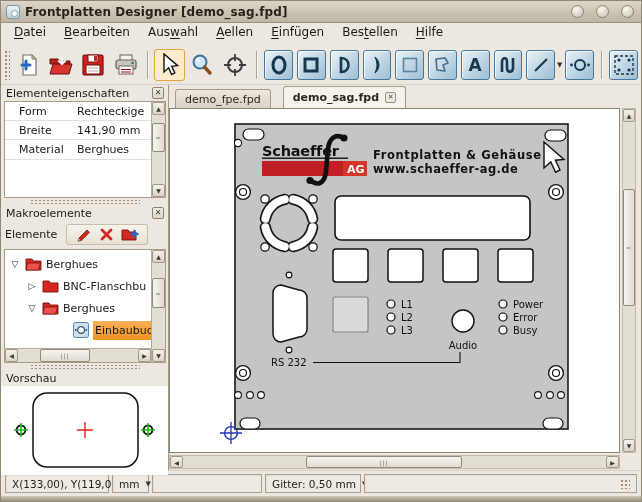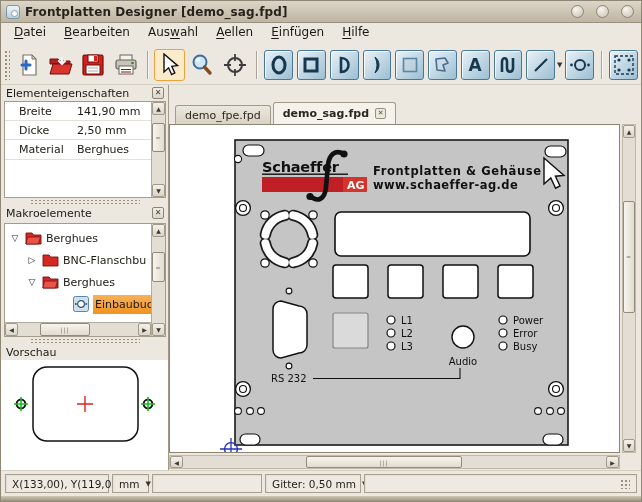--- a/index.html
+++ b/index.html
@@ -88,21 +88,21 @@
   .tree-label { flex:1; overflow:hidden; }
   .tree-row.selected .tree-label { background:linear-gradient(#f8b158,#ee9322); margin-right:0; padding:3px 2px; }
   .tree-vscroll { grid-column:2; grid-row:1 / span 2; border-left:1px solid #b3ac9d; }
   .tree-hscroll { grid-column:1; grid-row:2; border-top:1px solid #b3ac9d; }
 
   .preview-wrap { flex:1; margin:0; background:#fff; position:relative; }
 
   
   .workspace { flex:1; min-width:0; display:flex; flex-direction:column;
                border-left:1px solid #a39b8a; padding-right:5px; }
-  .tabbar { height:23px; flex:0 0 23px; display:flex; align-items:flex-end; padding-left:6px; gap:2px;margin-top:16px; }
+  .tabbar { height:23px; flex:0 0 23px; display:flex; align-items:flex-end; padding-left:6px; gap:12px; }
   .tab { height:19px; display:flex; align-items:center; gap:6px; padding:0 9px; font-size:11px;
          background:linear-gradient(#ece7de,#d9d2c4); border:1px solid #a39b8a; border-bottom:none;
          border-radius:3px 3px 0 0; color:#2c2820; }
   .tab.active { height:22px; background:#f5f2ec; font-weight:bold; }
   .tab-close { width:11px; height:11px; border:1px solid #979083; border-radius:2px; background:#eceade;
          font-size:7px; line-height:9px; text-align:center; color:#55503f; font-weight:normal; }
   .canvas-row { flex:1; display:flex; min-height:0; }
   .canvas { flex:1; background:#fff; border:1px solid #8d8574; position:relative; overflow:hidden; }
   .canvas svg { display:block; }
   .canvas-vscroll { margin-left:2px; border:none; background:#e3ded3; border:1px solid #c0b9aa; }
@@ -133,20 +133,21 @@
     <span class="win-btn"></span>
     <span class="win-btn"></span>
   </div>
 
   <div class="menubar">
     <span class="menu-item"><span></span><u>D</u><span>atei</span></span>
     <span class="menu-item"><span></span><u>B</u><span>earbeiten</span></span>
     <span class="menu-item"><span>Aus</span><u>w</u><span>ahl</span></span>
     <span class="menu-item"><span></span><u>A</u><span>ellen</span></span>
     <span class="menu-item"><span></span><u>E</u><span>infügen</span></span>
+    <span class="menu-item"><span>Bes</span><u>t</u><span>ellen</span></span>
     <span class="menu-item"><span></span><u>H</u><span>ilfe</span></span>
   </div>
 
   <div class="toolbar">
     <span class="tb-handle"></span>
 
     <span class="tb-btn">
       <svg width="26" height="26" viewBox="0 0 26 26">
           <path d="M8,3 h9 l4,4 v16 h-13 z" fill="#fdfdfd" stroke="#7b7466" stroke-width="1.2"></path>
           <path d="M17,3 l4,4 h-4 z" fill="#d8d2c4" stroke="#7b7466" stroke-width="1"></path>
@@ -274,26 +275,26 @@
     <div class="dock">
 
       <div class="panel-header">
         <span>Elementeigenschaften</span>
         <span class="close-btn">✕</span>
       </div>
 
       <div class="props-wrap">
         <div class="props-table">
           <div class="props-row">
+            <span class="props-label">Form</span>
+            <span class="props-value">Rechteckige</span>
+          </div>
+          <div class="props-row">
             <span class="props-label">Breite</span>
             <span class="props-value">141,90 mm</span>
-          </div>
-          <div class="props-row">
-            <span class="props-label">Dicke</span>
-            <span class="props-value">2,50 mm</span>
           </div>
           <div class="props-row">
             <span class="props-label">Material</span>
             <span class="props-value">Berghues</span>
           </div>
         </div>
         <div class="vscroll">
           <span class="scroll-btn">▲</span>
           <span class="scroll-track">
               <span class="scroll-thumb" style="left:0;right:0;top:12%;height:42%;">=</span>
@@ -302,20 +303,36 @@
         </div>
       </div>
 
       <div class="dock-sep"></div>
 
       <div class="panel-header">
         <span>Makroelemente</span>
         <span class="close-btn">✕</span>
       </div>
 
+      <div class="elemente-row">
+        <span>Elemente</span>
+        <span class="elemente-tools">
+          <svg width="17" height="15" viewBox="0 0 17 15">
+              <path d="M4,11 L12,3 L14.4,5.4 L6.4,13.4 Z" fill="#d42822" stroke="#7a100c" stroke-width=".8"></path>
+              <path d="M3.2,14.2 L4,11 L6.4,13.4 Z" fill="#f0c9a0" stroke="#7a100c" stroke-width=".7"></path>
+            </svg>
+          <svg width="13" height="13" viewBox="0 0 13 13">
+              <path d="M2,2 L11,11 M11,2 L2,11" stroke="#d42822" stroke-width="2.8" stroke-linecap="round"></path>
+            </svg>
+          <svg width="18" height="15" viewBox="0 0 18 15">
+              <path d="M1,3 h6 l1.5,2 h6.5 v8 h-14 z" fill="#d42822" stroke="#7a100c" stroke-width=".9"></path>
+              <path d="M13.5,4 v6 M10.5,7 h6" stroke="#2b66c4" stroke-width="2.4" stroke-linecap="round"></path>
+            </svg>
+        </span>
+      </div>
 
       <div class="tree-wrap">
         <div class="tree-rows">
           <div class="tree-row" style="padding-left:4px;">
             <span class="expander">▽</span>
             <svg width="17" height="14" viewBox="0 0 17 14">
                 <path d="M1,2 h6 l1.5,2 h7.5 v9 h-15 z" fill="#d42822" stroke="#7a100c" stroke-width=".9"></path>
                 <path d="M2.5,6 h13 l-2,7 h-12.5 z" fill="#e9534a" stroke="#7a100c" stroke-width=".8"></path>
               </svg>
             <span class="tree-label"><span>Berghues</span></span>

